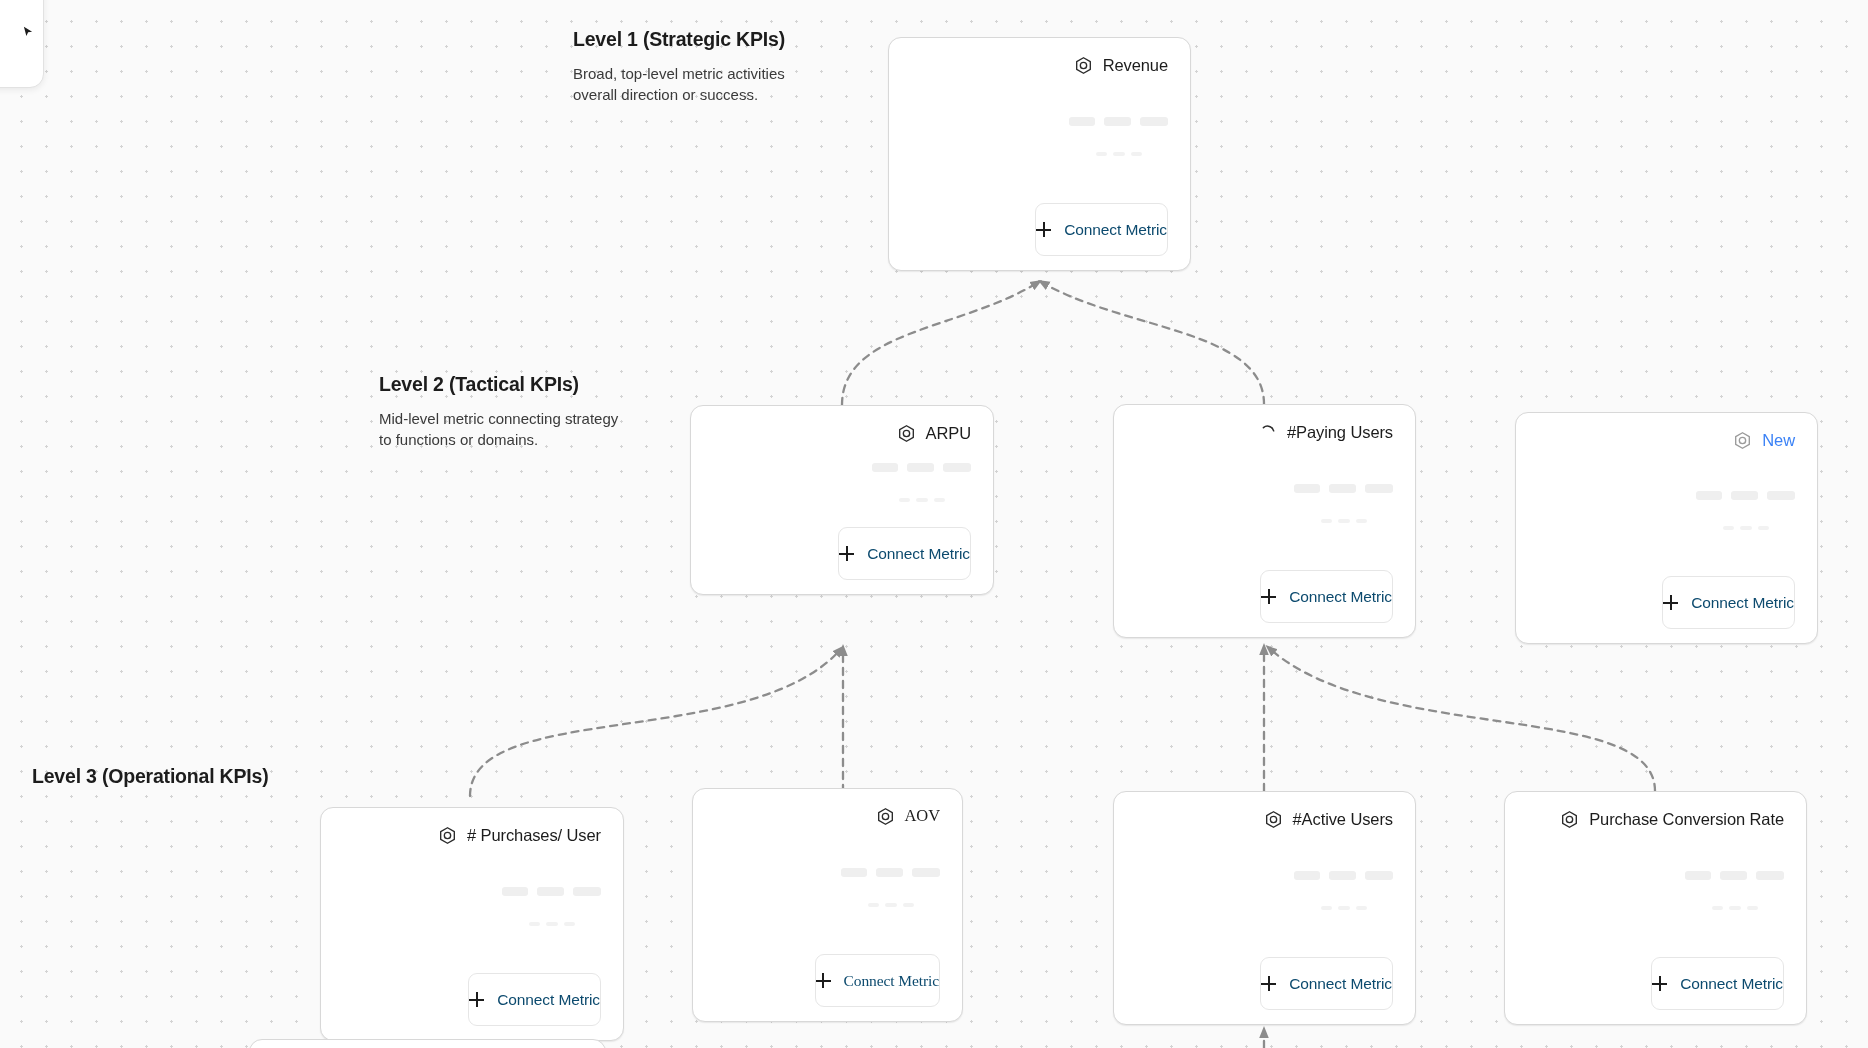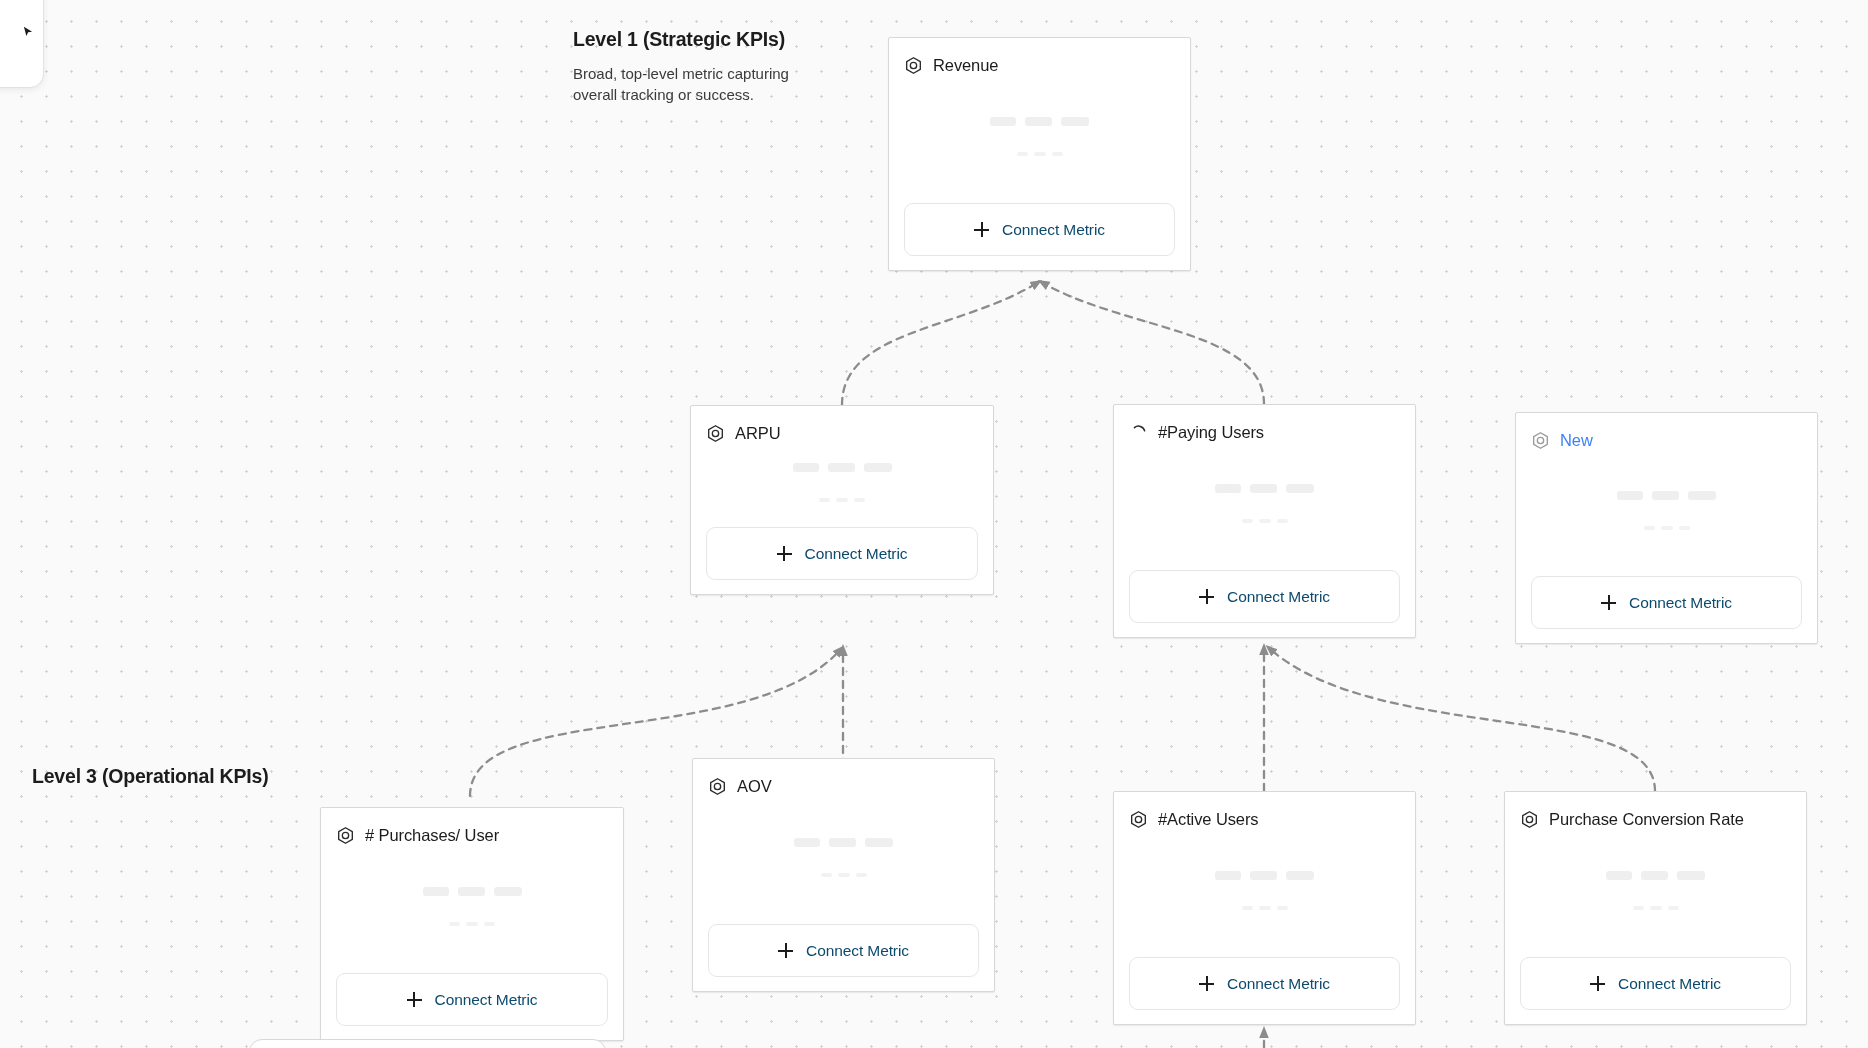--- a/index.html
+++ b/index.html
@@ -51,26 +51,27 @@
     line-height: 1.42;
     color: #3a3a3a;
     font-weight: 400;
   }
 
   
   .card {
     position: absolute;
     background: #ffffff;
     border: 1px solid #d8d8d8;
-    border-radius: 2px;
+    border-radius: 13px;
     box-shadow: 0 1px 2px rgba(0,0,0,0.05), 0 1px 1px rgba(0,0,0,0.03);
     display: flex;
     flex-direction: column;
-    padding: 15px 15px 14px 15px;
+    padding: 15px 22px 14px 15px;
     z-index: 3;
+    align-items: flex-end;
   }
   .card-head {
     display: flex;
     align-items: center;
     gap: 10px;
     height: 24px;
   }
   .card-icon {
     width: 19px;
     height: 19px;
@@ -199,23 +200,27 @@
       <path d="M 1655 791 C 1655 700 1380 745 1270 649"></path>
     </g>
 
     <g fill="none" stroke="#8c8c8c" stroke-width="2.3" stroke-dasharray="7 6" stroke-linecap="round" marker-end="url(#arrow)">
       <path d="M 1264 1048 L 1264 1032"></path>
     </g>
   </svg>
 
   <div class="level-label" style="left:573px; top:28px; width:255px;">
     <div class="level-title">Level 1 (Strategic KPIs)</div>
-    <div class="level-desc">Broad, top-level metric capturing overall tracking or success.</div>
-  </div>
-
+    <div class="level-desc">Broad, top-level metric activities overall direction or success.</div>
+  </div>
+
+  <div class="level-label" style="left:379px; top:373px; width:250px;">
+    <div class="level-title">Level 2 (Tactical KPIs)</div>
+    <div class="level-desc">Mid-level metric connecting strategy to functions or domains.</div>
+  </div>
 
   <div class="level-label" style="left:32px; top:765px; width:265px;">
     <div class="level-title">Level 3 (Operational KPIs)</div>
   </div>
 
   <div class="card" style="left:888px; top:37px; width:303px; height:234px;">
     <div class="card-head">
       <svg class="card-icon" viewBox="0 0 24 24">
         <path d="M12 2.2 L20.6 7.1 L20.6 16.9 L12 21.8 L3.4 16.9 L3.4 7.1 Z" fill="none" stroke="#2b2b2b" stroke-width="1.7" stroke-linejoin="round"></path>
         <circle cx="12" cy="12" r="4" fill="none" stroke="#2b2b2b" stroke-width="1.7"></circle>
@@ -336,21 +341,21 @@
         <span class="sk w2"></span>
         <span class="sk w3"></span>
       </div>
     </div>
     <div class="connect-btn">
       <span class="plus"></span>
       <span class="connect-label">Connect Metric</span>
     </div>
   </div>
 
-  <div class="card partial" style="left:692px; top:758px; width:303px; height:234px;">
+  <div class="card partial" style="left:692px; top:788px; width:271px; height:234px;font-family:Liberation Serif, serif;">
     <div class="card-head">
       <svg class="card-icon" viewBox="0 0 24 24">
         <path d="M12 2.2 L20.6 7.1 L20.6 16.9 L12 21.8 L3.4 16.9 L3.4 7.1 Z" fill="none" stroke="#2b2b2b" stroke-width="1.7" stroke-linejoin="round"></path>
         <circle cx="12" cy="12" r="4" fill="none" stroke="#2b2b2b" stroke-width="1.7"></circle>
       </svg>
       <span class="card-title">AOV</span>
     </div>
     <div class="card-body">
       <div class="skeleton-row">
         <span class="sk w1"></span>

